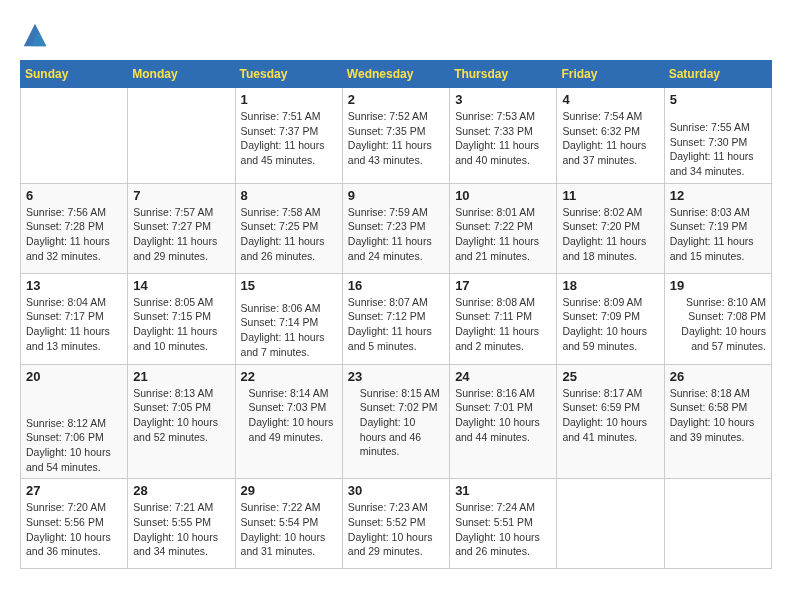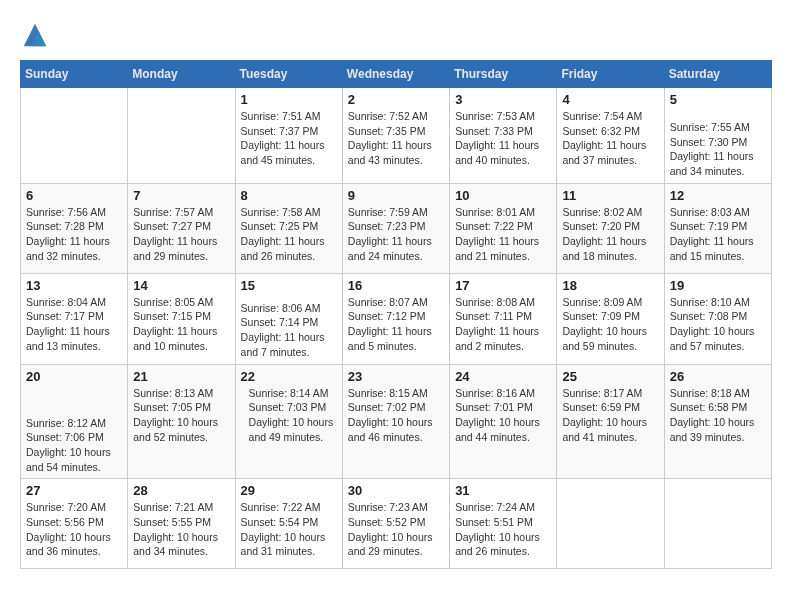--- a/index.html
+++ b/index.html
@@ -48,21 +48,21 @@
       color: #555;
       font-weight: normal;
     }
     table {
       width: 100%;
       border-collapse: collapse;
       font-size: 11px;
     }
     thead tr th {
       background-color: #2e6db4;
-      color: #e5e5e5;
+      color: #fde047;
       padding: 6px 4px;
       text-align: left;
       font-size: 12px;
       font-weight: bold;
       border: 1px solid #2e6db4;
     }
     tbody tr td {
       border: 1px solid #ccc;
       padding: 4px 5px;
       vertical-align: top;
@@ -232,21 +232,21 @@
 Daylight: 11 hours and 2 minutes.</div>
         </td>
         <td>
           <span class="day-number">18</span>
           <div class="day-detail" style="white-space: pre-line;">Sunrise: 8:09 AM
 Sunset: 7:09 PM
 Daylight: 10 hours and 59 minutes.</div>
         </td>
         <td>
           <span class="day-number">19</span>
-          <div class="day-detail" style="white-space: pre-line;">Sunrise: 8:10 AM
+          <div class="day-detail" style="white-space: pre-line; text-align: right;">Sunrise: 8:10 AM
 Sunset: 7:08 PM
 Daylight: 10 hours and 57 minutes.</div>
         </td>
       </tr>
       <tr>
         <td>
           <span class="day-number">20</span>
           <div class="day-detail" style="white-space: pre-line; margin-top: 32px;">Sunrise: 8:12 AM
 Sunset: 7:06 PM
 Daylight: 10 hours and 54 minutes.</div>
@@ -258,21 +258,21 @@
 Daylight: 10 hours and 52 minutes.</div>
         </td>
         <td>
           <span class="day-number">22</span>
           <div class="day-detail" style="white-space: pre-line; margin-left: 8px;">Sunrise: 8:14 AM
 Sunset: 7:03 PM
 Daylight: 10 hours and 49 minutes.</div>
         </td>
         <td>
           <span class="day-number">23</span>
-          <div class="day-detail" style="white-space: pre-line;">Sunrise: 8:15 AM
+          <div class="day-detail" style="white-space: pre-line; margin-left: 12px;">Sunrise: 8:15 AM
 Sunset: 7:02 PM
 Daylight: 10 hours and 46 minutes.</div>
         </td>
         <td>
           <span class="day-number">24</span>
           <div class="day-detail" style="white-space: pre-line;">Sunrise: 8:16 AM
 Sunset: 7:01 PM
 Daylight: 10 hours and 44 minutes.</div>
         </td>
         <td>

